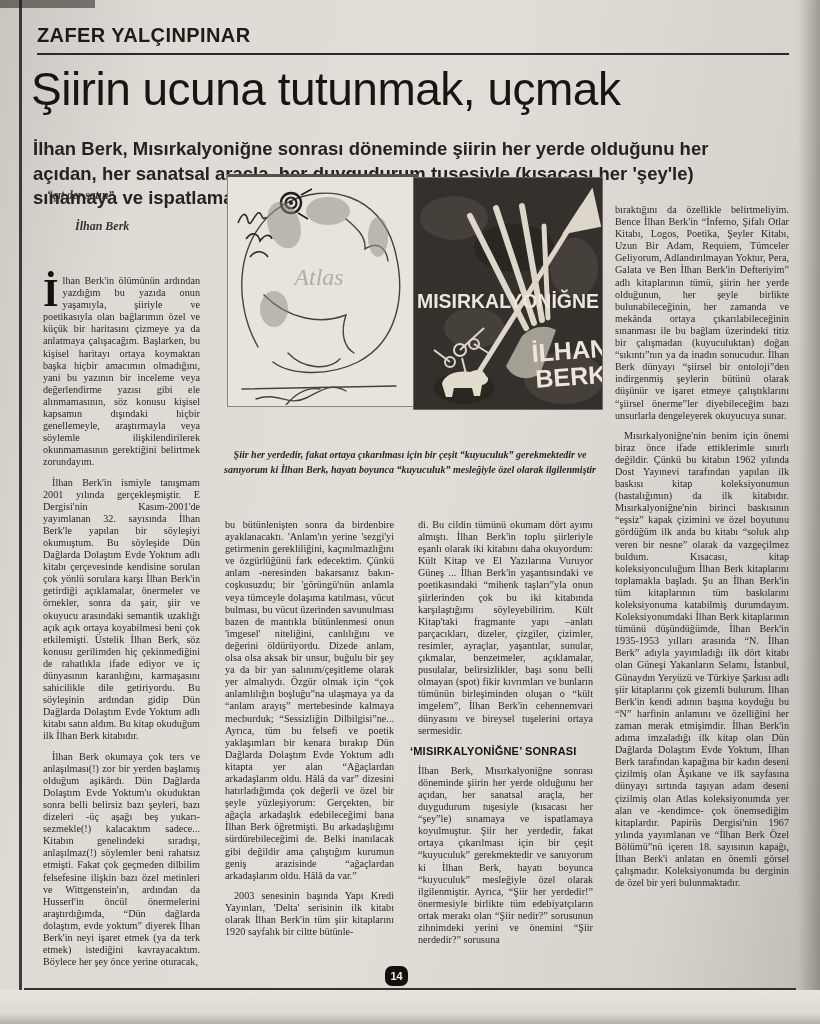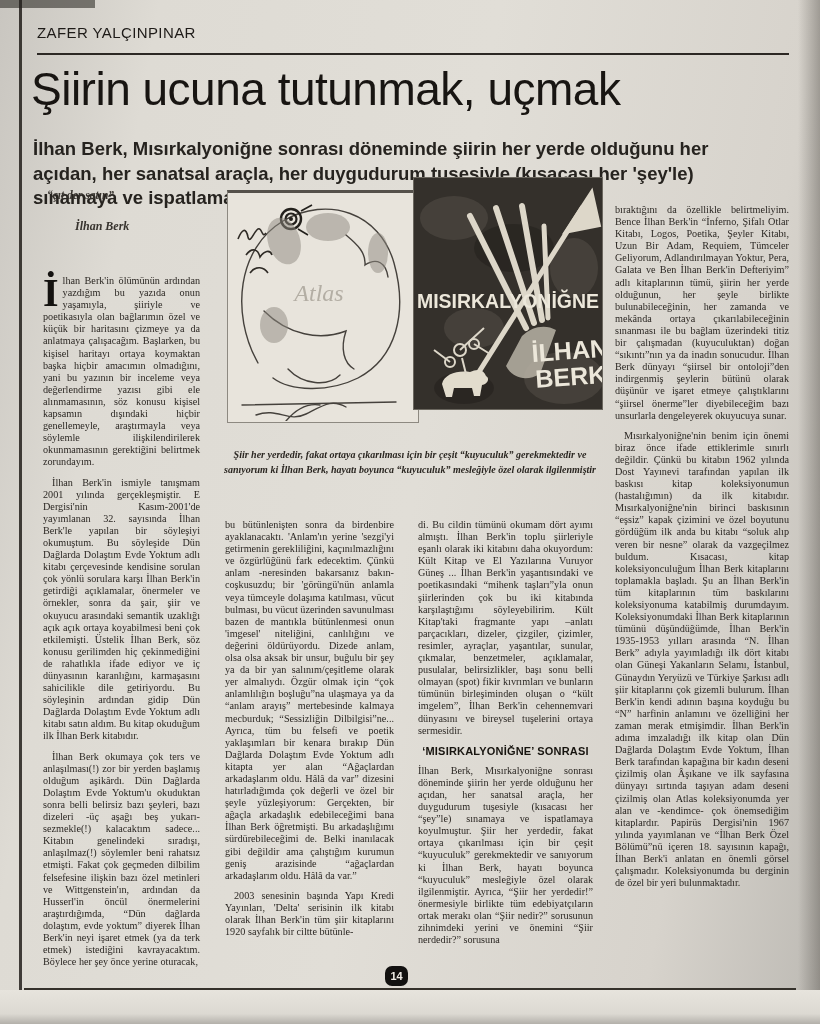--- a/index.html
+++ b/index.html
@@ -8,42 +8,42 @@
     background:linear-gradient(100deg,#c9c6c0 0%,#dedbd4 16%,#e1ded7 50%,#d7d3cc 82%,#bdbab4 100%);
     font-family:"Liberation Serif", serif;color:#2b2723;}
   .abs{position:absolute;}
   #left-edge{left:19px;top:0;width:3px;height:996px;background:#16130f;opacity:.8;}
   #right-shadow{right:0;top:0;width:22px;height:1024px;
     background:linear-gradient(90deg,rgba(120,116,110,0) 0%,rgba(90,86,80,.45) 100%);}
   #top-corner{left:0;top:0;width:95px;height:8px;background:#23201c;opacity:.55;}
   #bottom-strip{left:0;top:990px;width:820px;height:34px;
     background:linear-gradient(180deg,#e7e4dd 0%,#dcd9d2 70%,#b3b0aa 100%);}
   #byline{left:37px;top:24px;font-family:"Liberation Sans",sans-serif;
-    font-size:15px;font-weight:400;letter-spacing:.4px;color:#1e1b18;}
+    font-size:20px;font-weight:700;letter-spacing:.4px;color:#1e1b18;}
   #rule-top{left:37px;top:53px;width:752px;height:2px;background:#2c2824;}
   #headline{left:31px;top:62px;width:770px;font-family:"Liberation Sans",sans-serif;
     font-size:46px;font-weight:400;letter-spacing:-.5px;color:#181512;}
   #deck{left:33px;top:137px;width:742px;font-family:"Liberation Sans",sans-serif;
     font-size:18.5px;font-weight:600;line-height:1.33;color:#26231f;}
   #pull-quote{left:47px;top:188px;width:140px;font-size:11.5px;font-style:italic;
     font-weight:700;color:#37332e;line-height:1.3;}
   #pull-quote .attrib{display:block;margin:16px 0 10px 28px;font-size:12px;}
   .col{position:absolute;overflow:hidden;text-align:justify;
     font-size:10.2px;line-height:12.1px;color:#2b2723;}
   .col p{margin:8px;}
   .col p.ind{text-indent:9px;}
   .dropcap{float:left;font-size:40px;line-height:32px;font-weight:700;
     padding:2px 4px 0 0;color:#141210;}
   #col1{left:35px;top:267px;width:173px;height:706px;}
   #col2{left:217px;top:511px;width:185px;height:463px;}
   #col3{left:410px;top:511px;width:191px;height:463px;}
   #col4{left:607px;top:196px;width:190px;height:748px;}
   .subhead{font-family:"Liberation Sans",sans-serif;font-size:11px;font-weight:700;
-    letter-spacing:.2px;margin:7px 0 3px 0;text-align:center;color:#17140f;}
-  #fig-sketch{left:227px;top:190px;width:192px;height:233px;
+    letter-spacing:.2px;margin:7px 0 3px 0;text-align:left;color:#17140f;}
+  #fig-sketch{left:227px;top:174px;width:192px;height:233px;
     background:#e8e4dc;border:1px solid #8d8981;border-top:3px solid #55514b;box-sizing:border-box;}
   #fig-cover{left:413px;top:177px;width:190px;height:233px;
     background:#34302b;border:1px solid #6b675f;box-sizing:border-box;}
   #caption{left:214px;top:448px;width:392px;text-align:center;font-style:italic;
     font-weight:600;font-size:10px;line-height:1.45;color:#2a2621;}
   #rule-bottom{left:24px;top:988px;width:772px;height:2px;background:#35312b;}
   #pagenum{left:385px;top:966px;width:23px;height:20px;background:#121110;color:#efece6;
     font-family:"Liberation Sans",sans-serif;font-size:11px;font-weight:700;
     display:flex;align-items:center;justify-content:center;border-radius:7px;}
   svg{display:block;}

